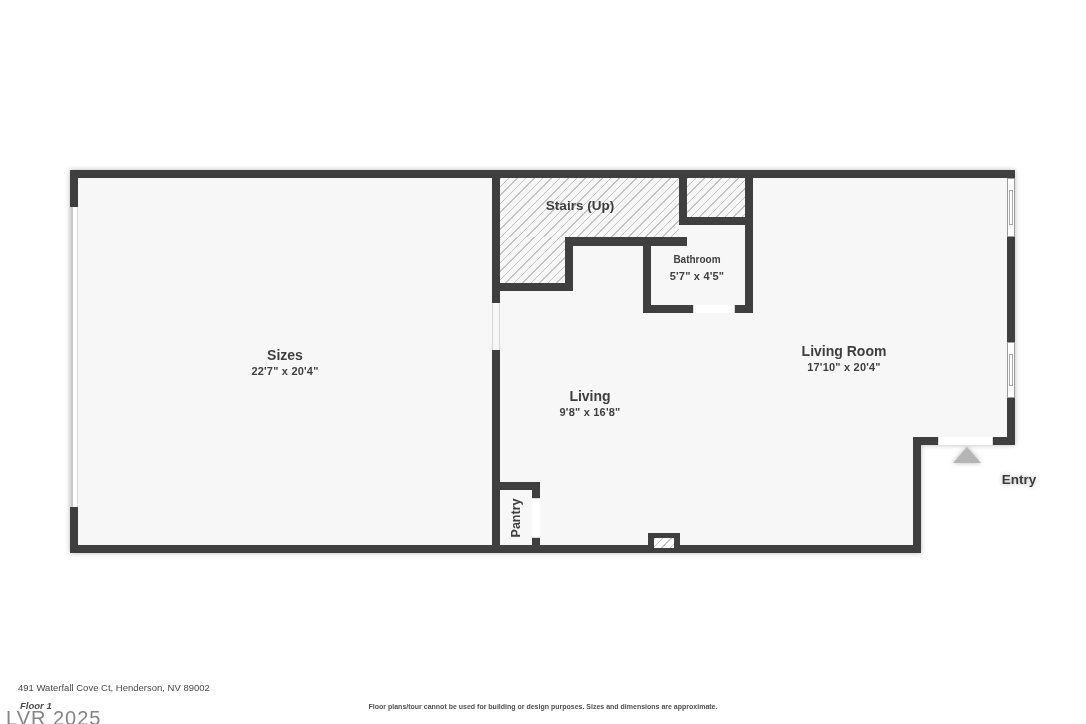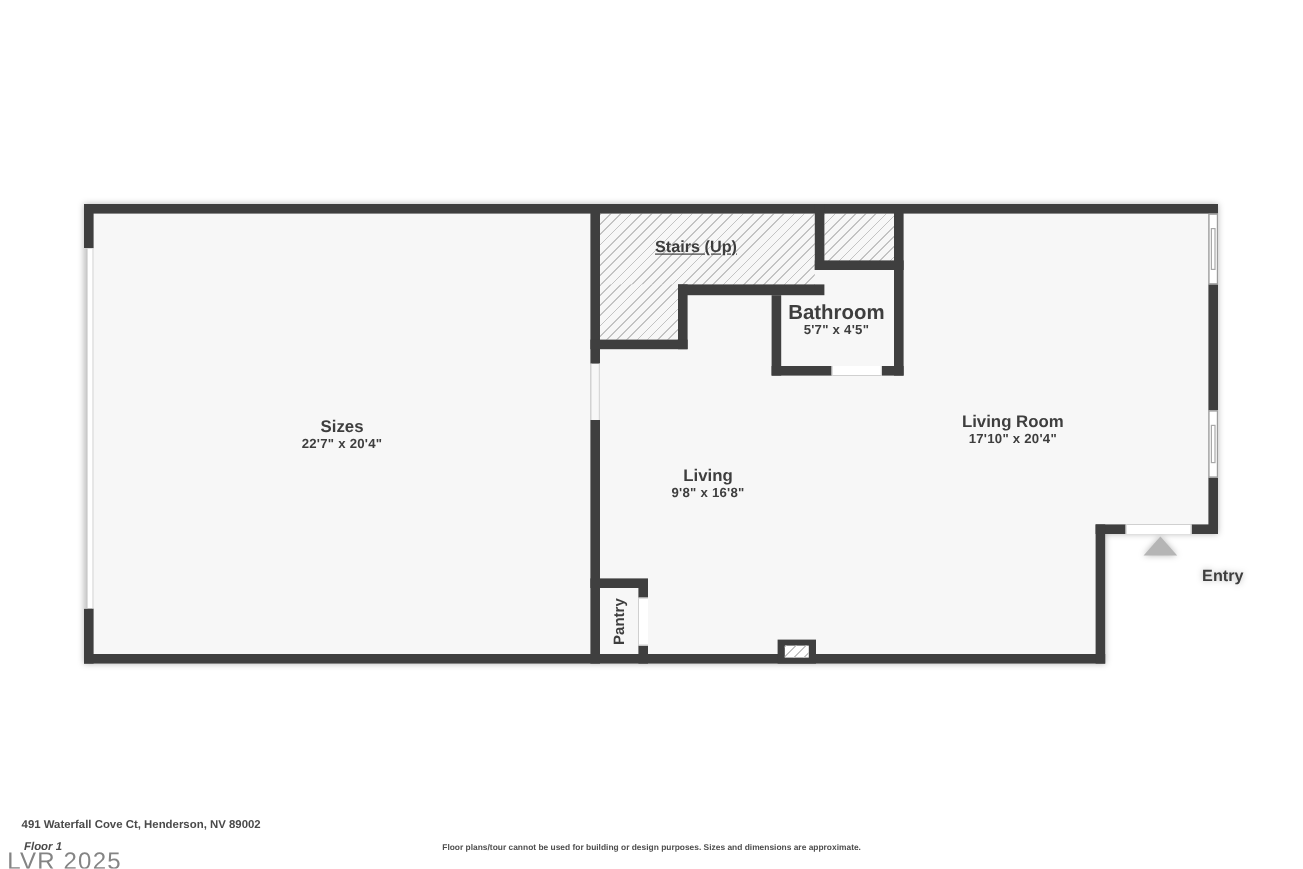--- a/index.html
+++ b/index.html
@@ -28,21 +28,21 @@
   .room-name{font-size:14px;}
   .room-dims{font-size:11px;letter-spacing:.2px;}
   .stairs-name{font-size:13.5px;}
   .pantry-name{font-size:12.5px;transform:translate(-50%,-50%) rotate(-90deg);}
   .entry-name{font-size:13.5px;}
   .entry-arrow{
     position:absolute;width:0;height:0;
     border-left:14px solid transparent;border-right:14px solid transparent;
     border-bottom:16px solid var(--arrow,#b5b5b5);
   }
-  .footer-address{position:absolute;font-size:9.5px;font-weight:bold;color:#4a4a4a;}
+  .footer-address{position:absolute;font-size:9.5px;font-weight:normal;color:#4a4a4a;}
   .footer-floor{position:absolute;font-size:9.5px;font-weight:bold;color:#4a4a4a;}
   .watermark{
     position:absolute;font-size:20px;font-weight:400;letter-spacing:1px;
     color:rgba(105,105,105,0.82);
   }
   .disclaimer{
     position:absolute;left:50%;transform:translateX(-50%);
     font-size:7px;font-weight:bold;color:#4f4f4f;white-space:nowrap;
   }
 </style>
@@ -93,23 +93,23 @@
     <div class="window" style="left:1007px;top:178px;width:8px;height:59px;">
         <div class="pane"></div>
       </div>
     <div class="window" style="left:1007px;top:342px;width:8px;height:56px;">
         <div class="pane"></div>
       </div>
 
     <div class="label room-name" style="left:285px;top:355px;">Sizes</div>
     <div class="label room-dims" style="left:285px;top:371px;">22'7" x 20'4"</div>
 
-    <div class="label stairs-name" style="left:580px;top:206px;text-decoration:underline;">Stairs (Up)</div>
+    <div class="label stairs-name" style="left:580px;top:206px;">Stairs (Up)</div>
 
-    <div class="label room-name" style="left:697px;top:260px;font-size:17px;">Bathroom</div>
+    <div class="label room-name" style="left:697px;top:260px;font-size:10px;">Bathroom</div>
     <div class="label room-dims" style="left:697px;top:276px;">5'7" x 4'5"</div>
 
     <div class="label room-name" style="left:590px;top:396px;">Living</div>
     <div class="label room-dims" style="left:590px;top:412px;">9'8" x 16'8"</div>
 
     <div class="label room-name" style="left:844px;top:351px;">Living Room</div>
     <div class="label room-dims" style="left:844px;top:367px;">17'10" x 20'4"</div>
 
     <div class="label pantry-name" style="left:516px;top:518px;">Pantry</div>
 

